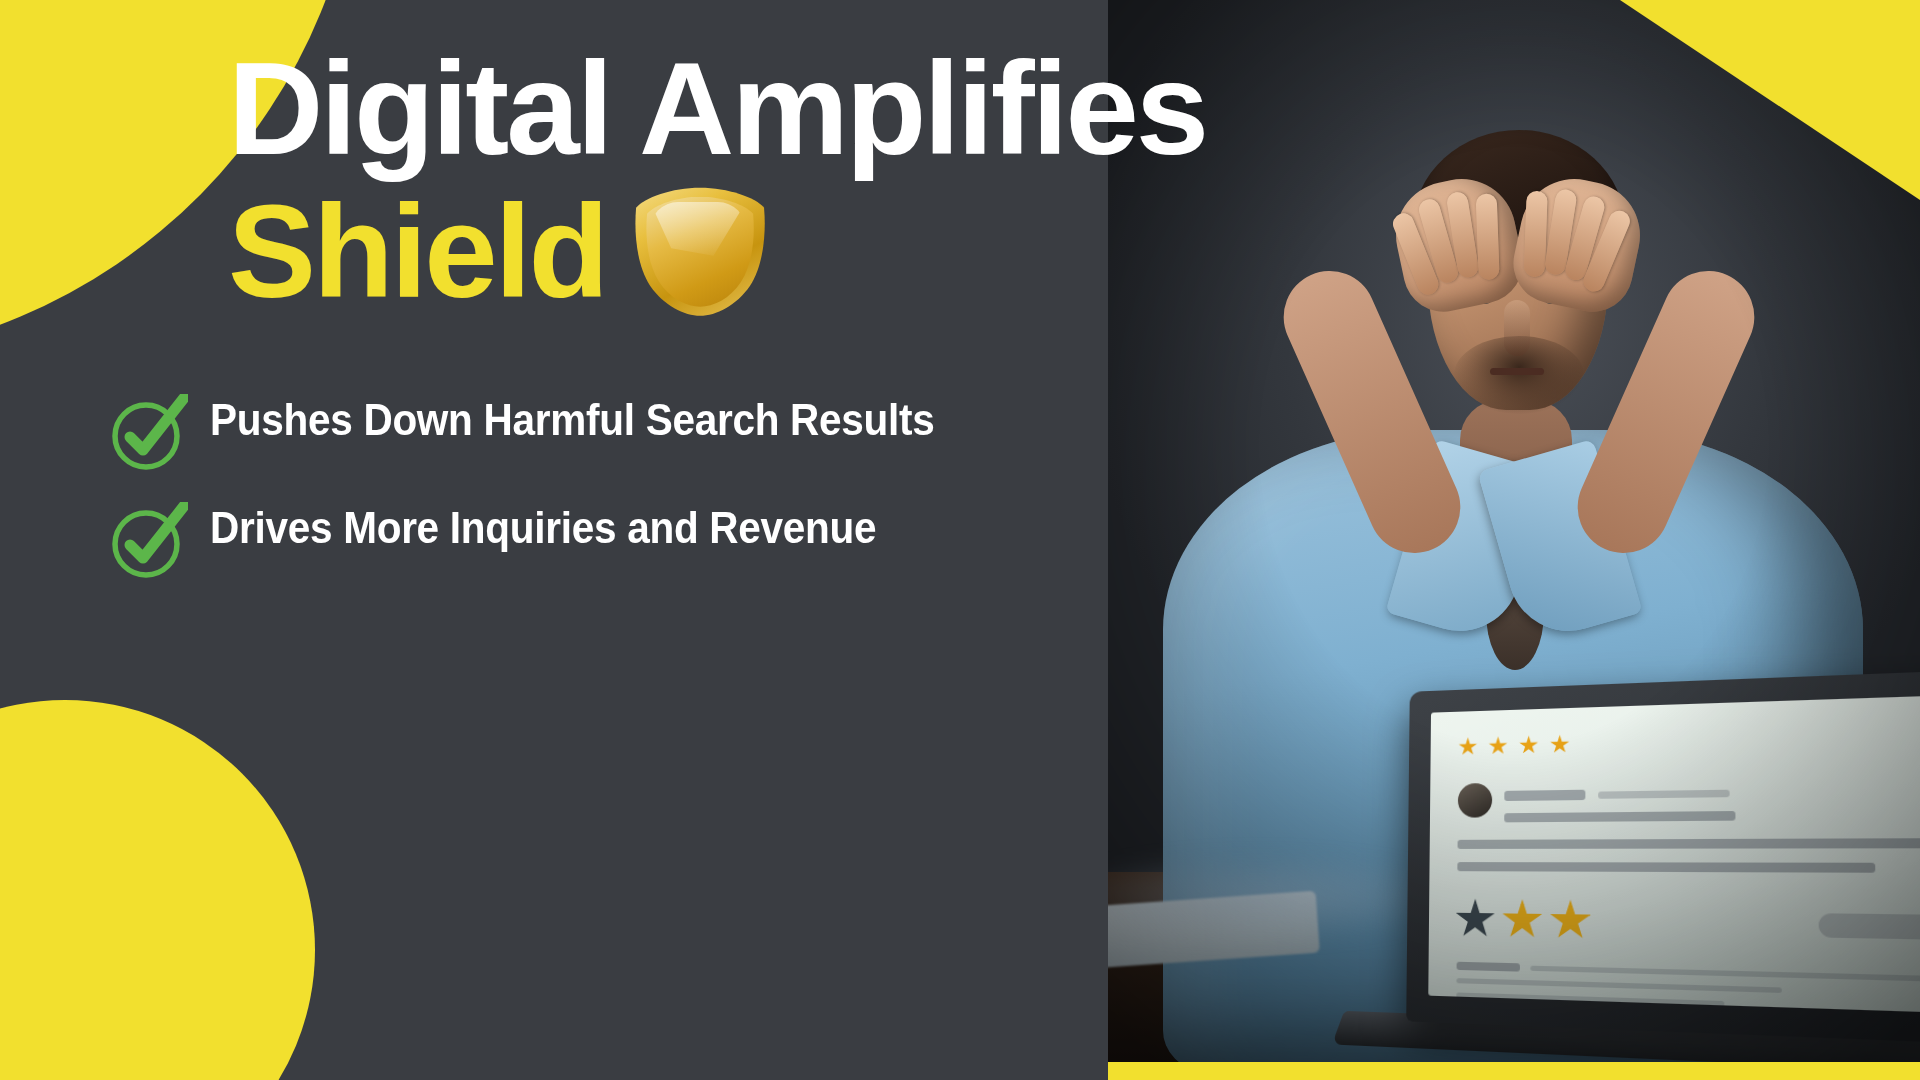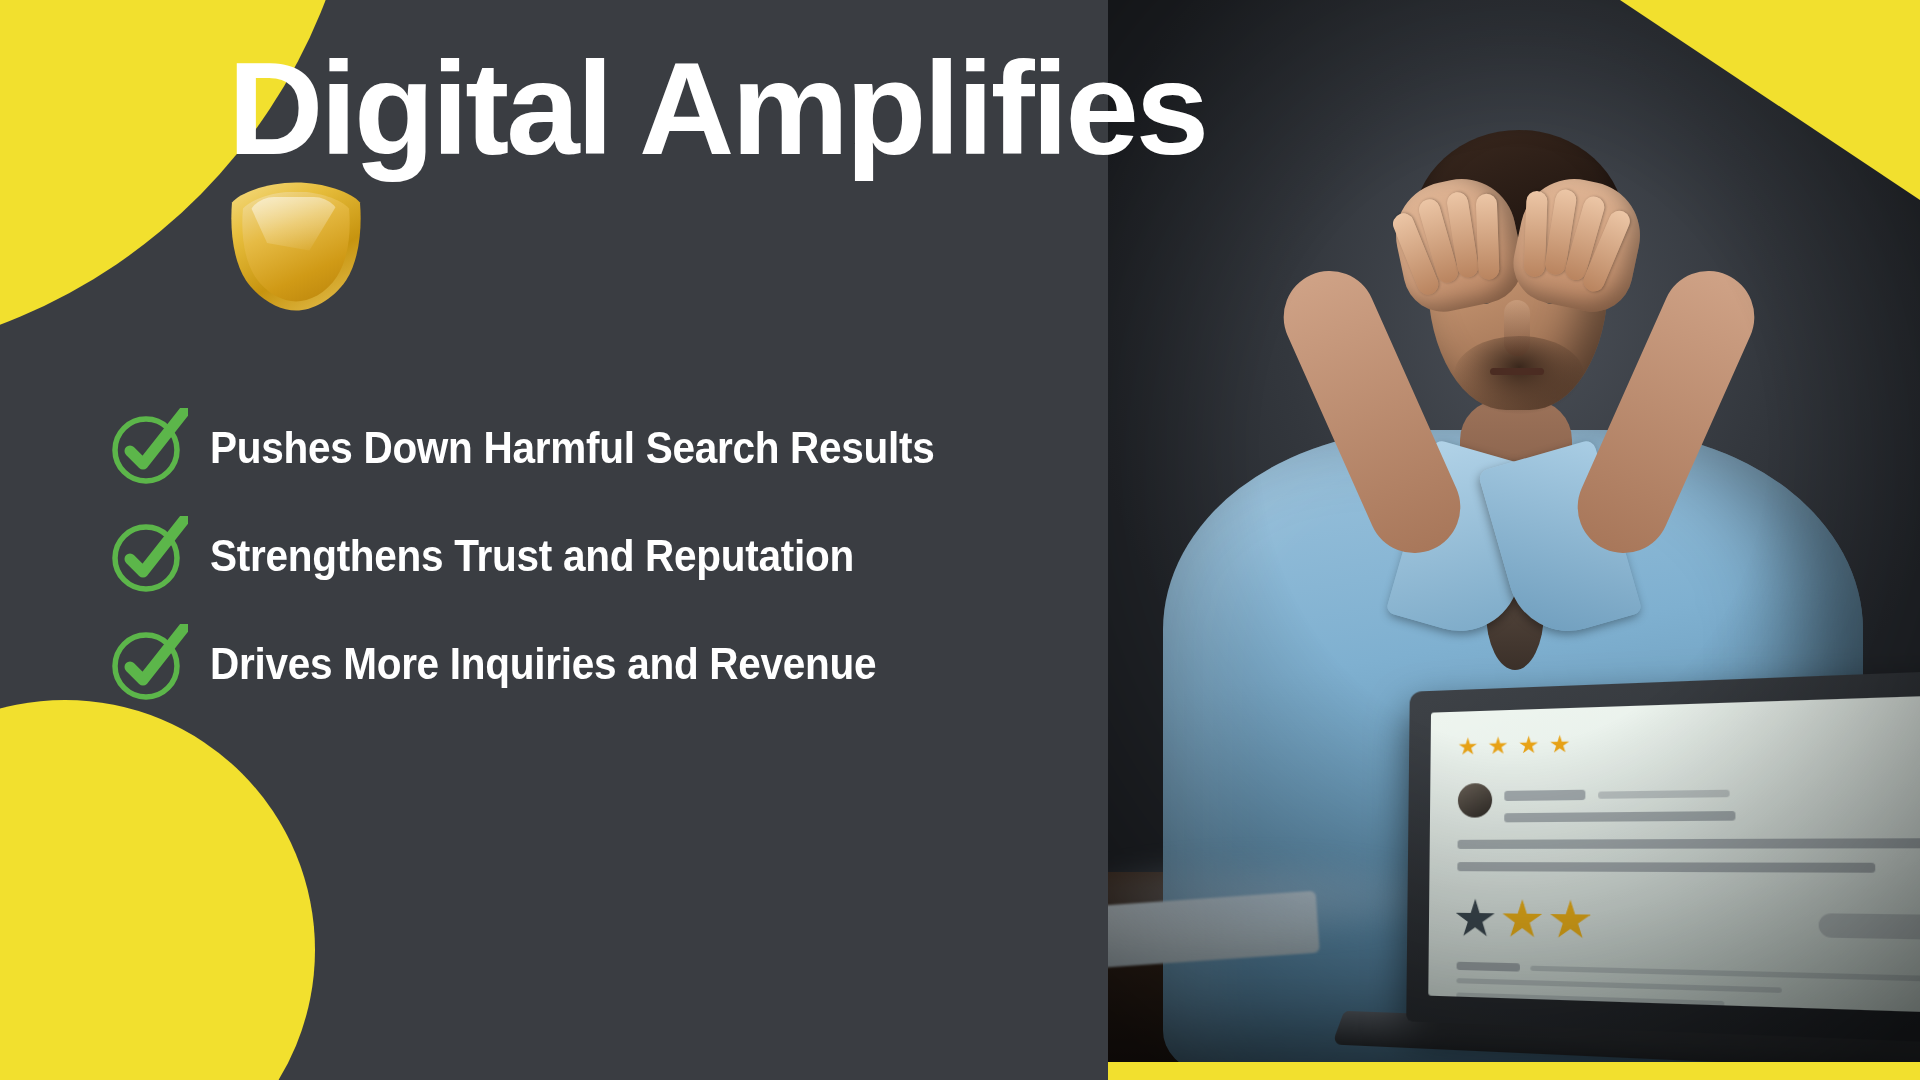--- a/index.html
+++ b/index.html
@@ -268,21 +268,21 @@
     background:linear-gradient(170deg,rgba(255,255,255,.55),rgba(255,255,255,0));
     clip-path:polygon(0 0,100% 0,66% 100%,22% 86%);
     border-radius:28px 28px 0 0;
   }
 
   #bullets{
     position:absolute; left:108px; top:394px; width:1180px;
   }
   .bullet{
     display:flex;
-    align-items:center;
+    align-items:flex-start;
     gap:22px;
     height:108px;
   }
   .check-icon{
     flex:0 0 auto;
     width:80px; height:80px;
     position:relative;
   }
   .bullet-label{
     font-family:"Liberation Sans", sans-serif;
@@ -378,20 +378,21 @@
   </div>
 
   <div class="shape" id="tri-tr"></div>
   <div class="shape" id="bar-br"></div>
 
   <div id="content">
 
     <div id="headline">
       <div class="head-line" id="head-line-1">Digital Amplifies</div>
       <div class="head-line" id="head-line-2">
+        <span>Shield</span>
         <span id="shield-icon">
           <span id="shield-outer"></span>
           <span id="shield-inner"></span>
           <span id="shield-gloss"></span>
         </span>
       </div>
     </div>
 
     <div id="bullets">
         <div class="bullet">
@@ -401,26 +402,18 @@
   <path d="M22 43 L35 56 L76 4" fill="none" stroke="#5cb64a" stroke-width="11" stroke-linecap="round" stroke-linejoin="round"></path>
 </svg></span>
           <span class="bullet-label">Pushes Down Harmful Search Results</span>
         </div>
         <div class="bullet">
           <span class="check-icon">
 <svg viewBox="0 0 80 80" width="80" height="80" aria-hidden="true">
   <circle cx="38" cy="42" r="31" fill="none" stroke="#5cb64a" stroke-width="5.5"></circle>
   <path d="M22 43 L35 56 L76 4" fill="none" stroke="#5cb64a" stroke-width="11" stroke-linecap="round" stroke-linejoin="round"></path>
 </svg></span>
-          <span class="bullet-label">Strengthens Trust and Reputation</span>
-        </div>
-        <div class="bullet">
-          <span class="check-icon">
-<svg viewBox="0 0 80 80" width="80" height="80" aria-hidden="true">
-  <circle cx="38" cy="42" r="31" fill="none" stroke="#5cb64a" stroke-width="5.5"></circle>
-  <path d="M22 43 L35 56 L76 4" fill="none" stroke="#5cb64a" stroke-width="11" stroke-linecap="round" stroke-linejoin="round"></path>
-</svg></span>
           <span class="bullet-label">Drives More Inquiries and Revenue</span>
         </div>
       </div>
 
   </div>
 </div>
 
 </body></html>

